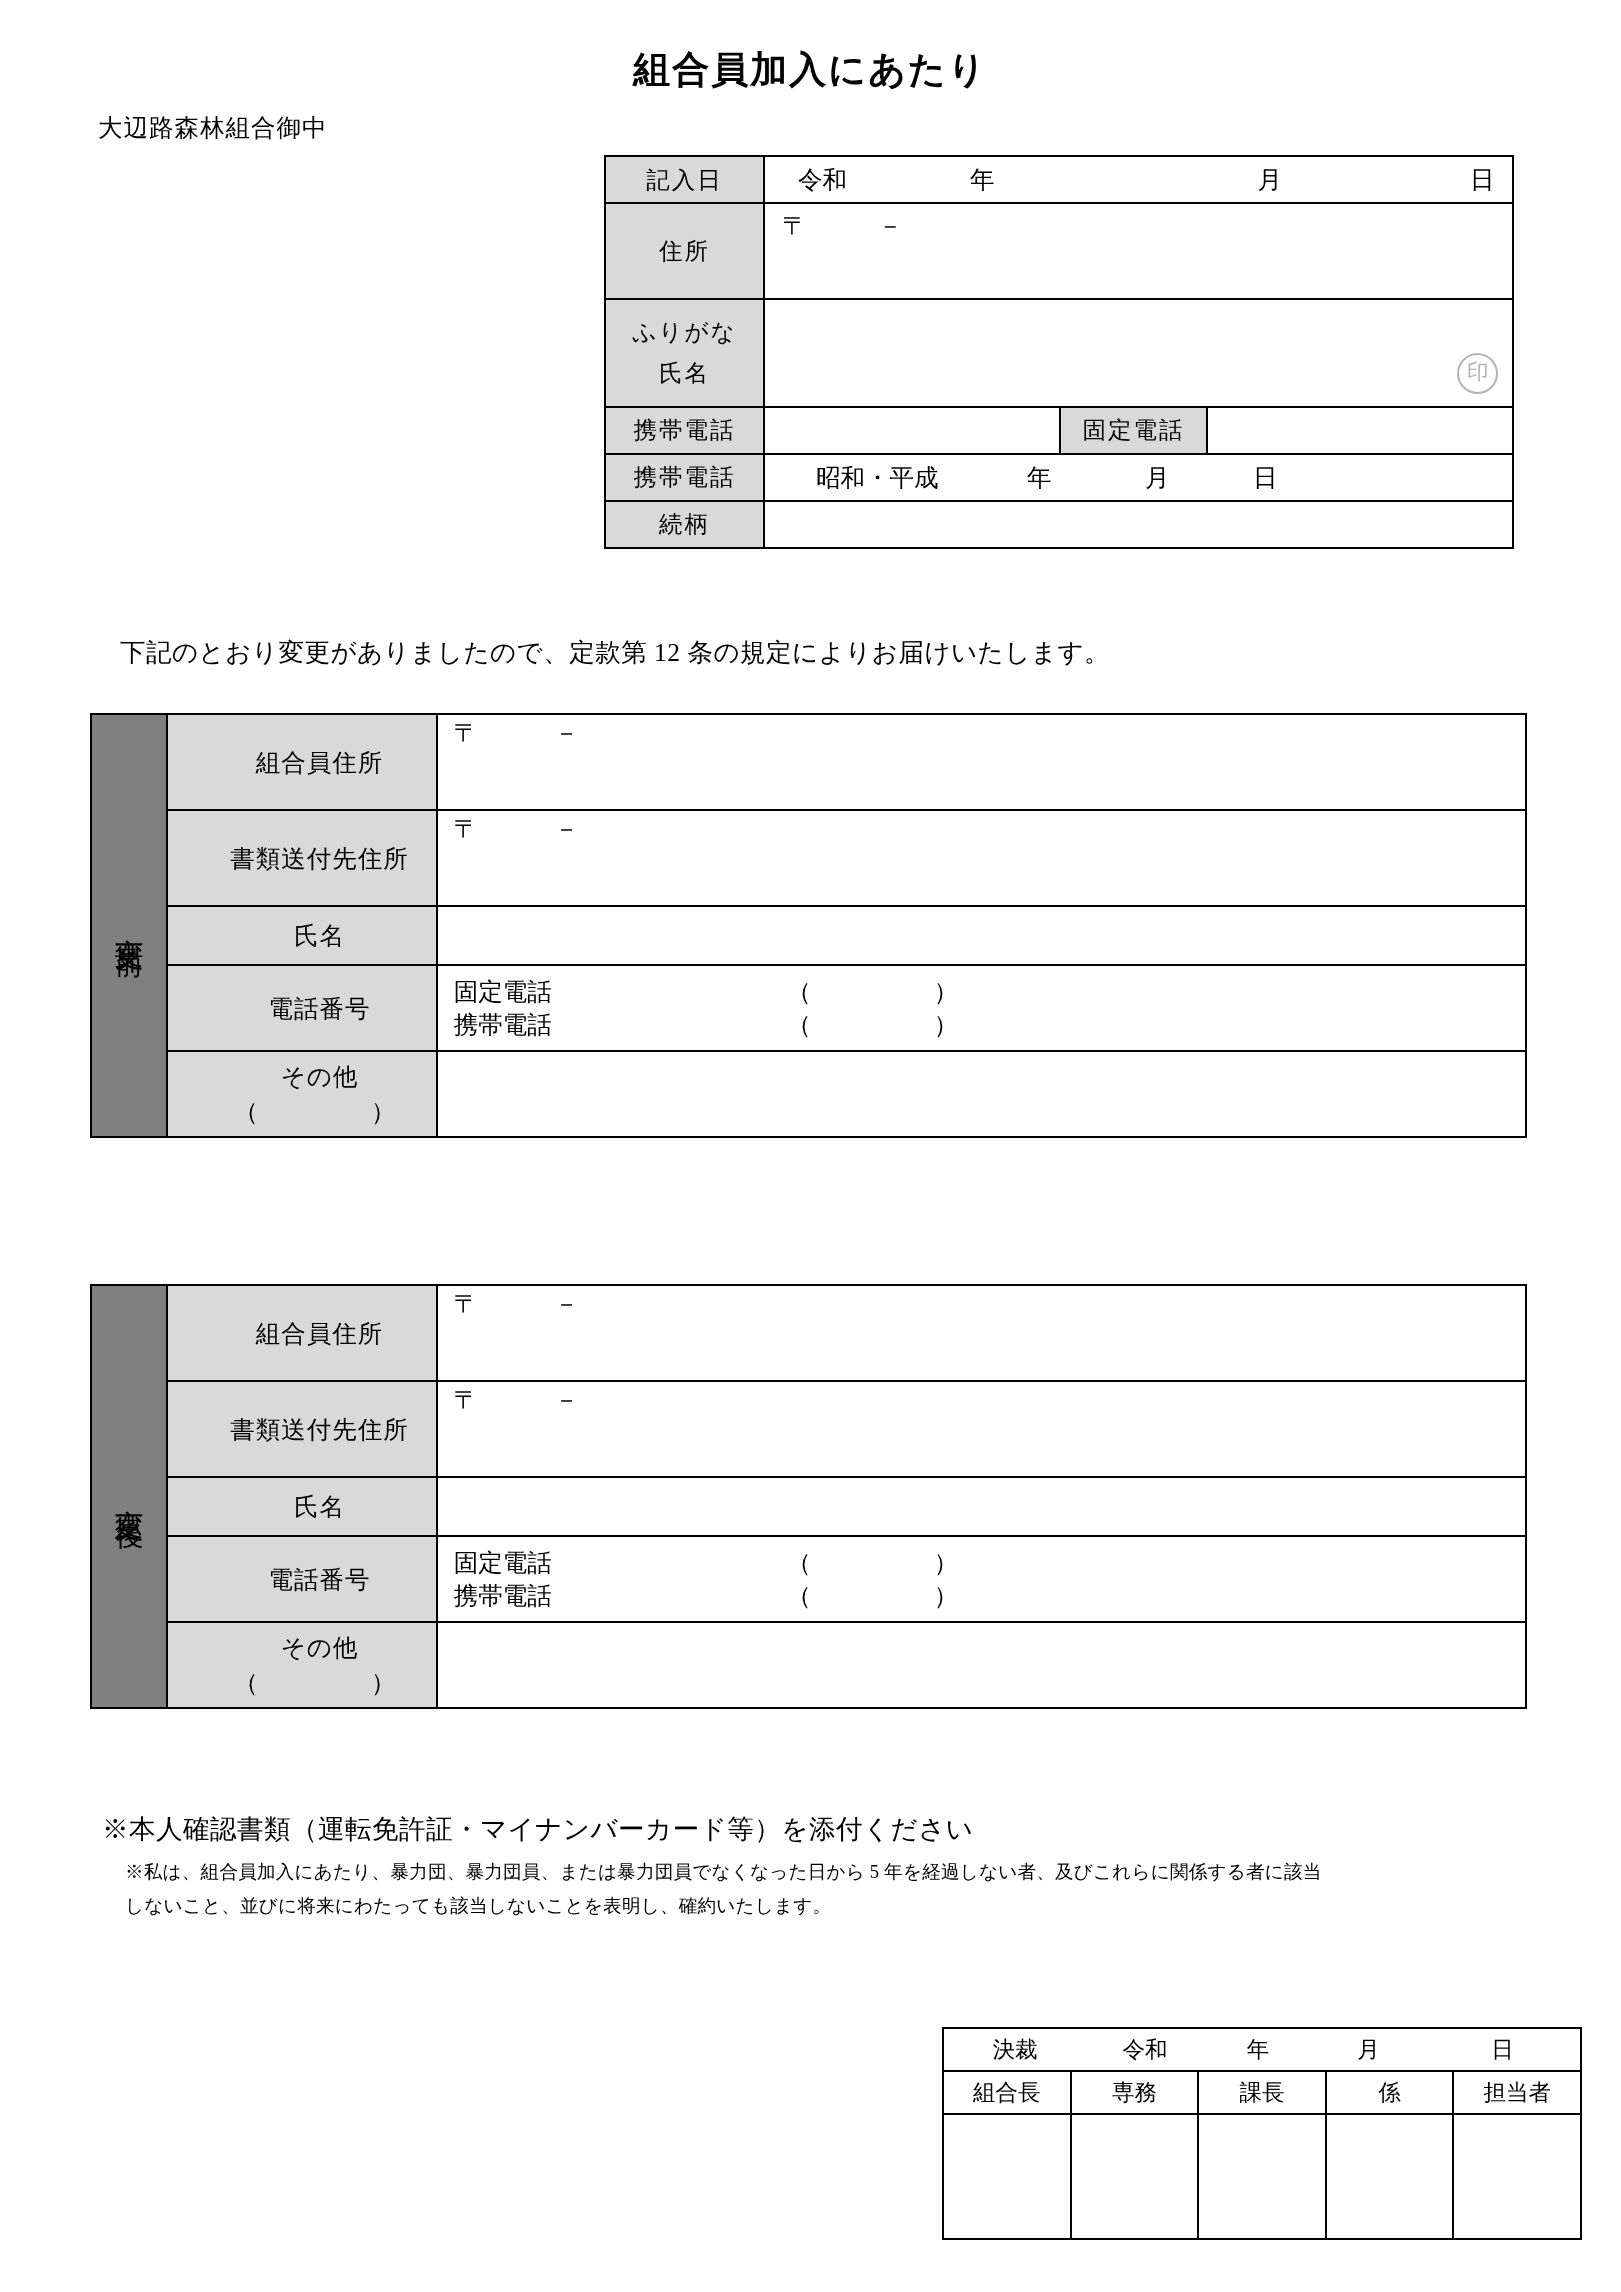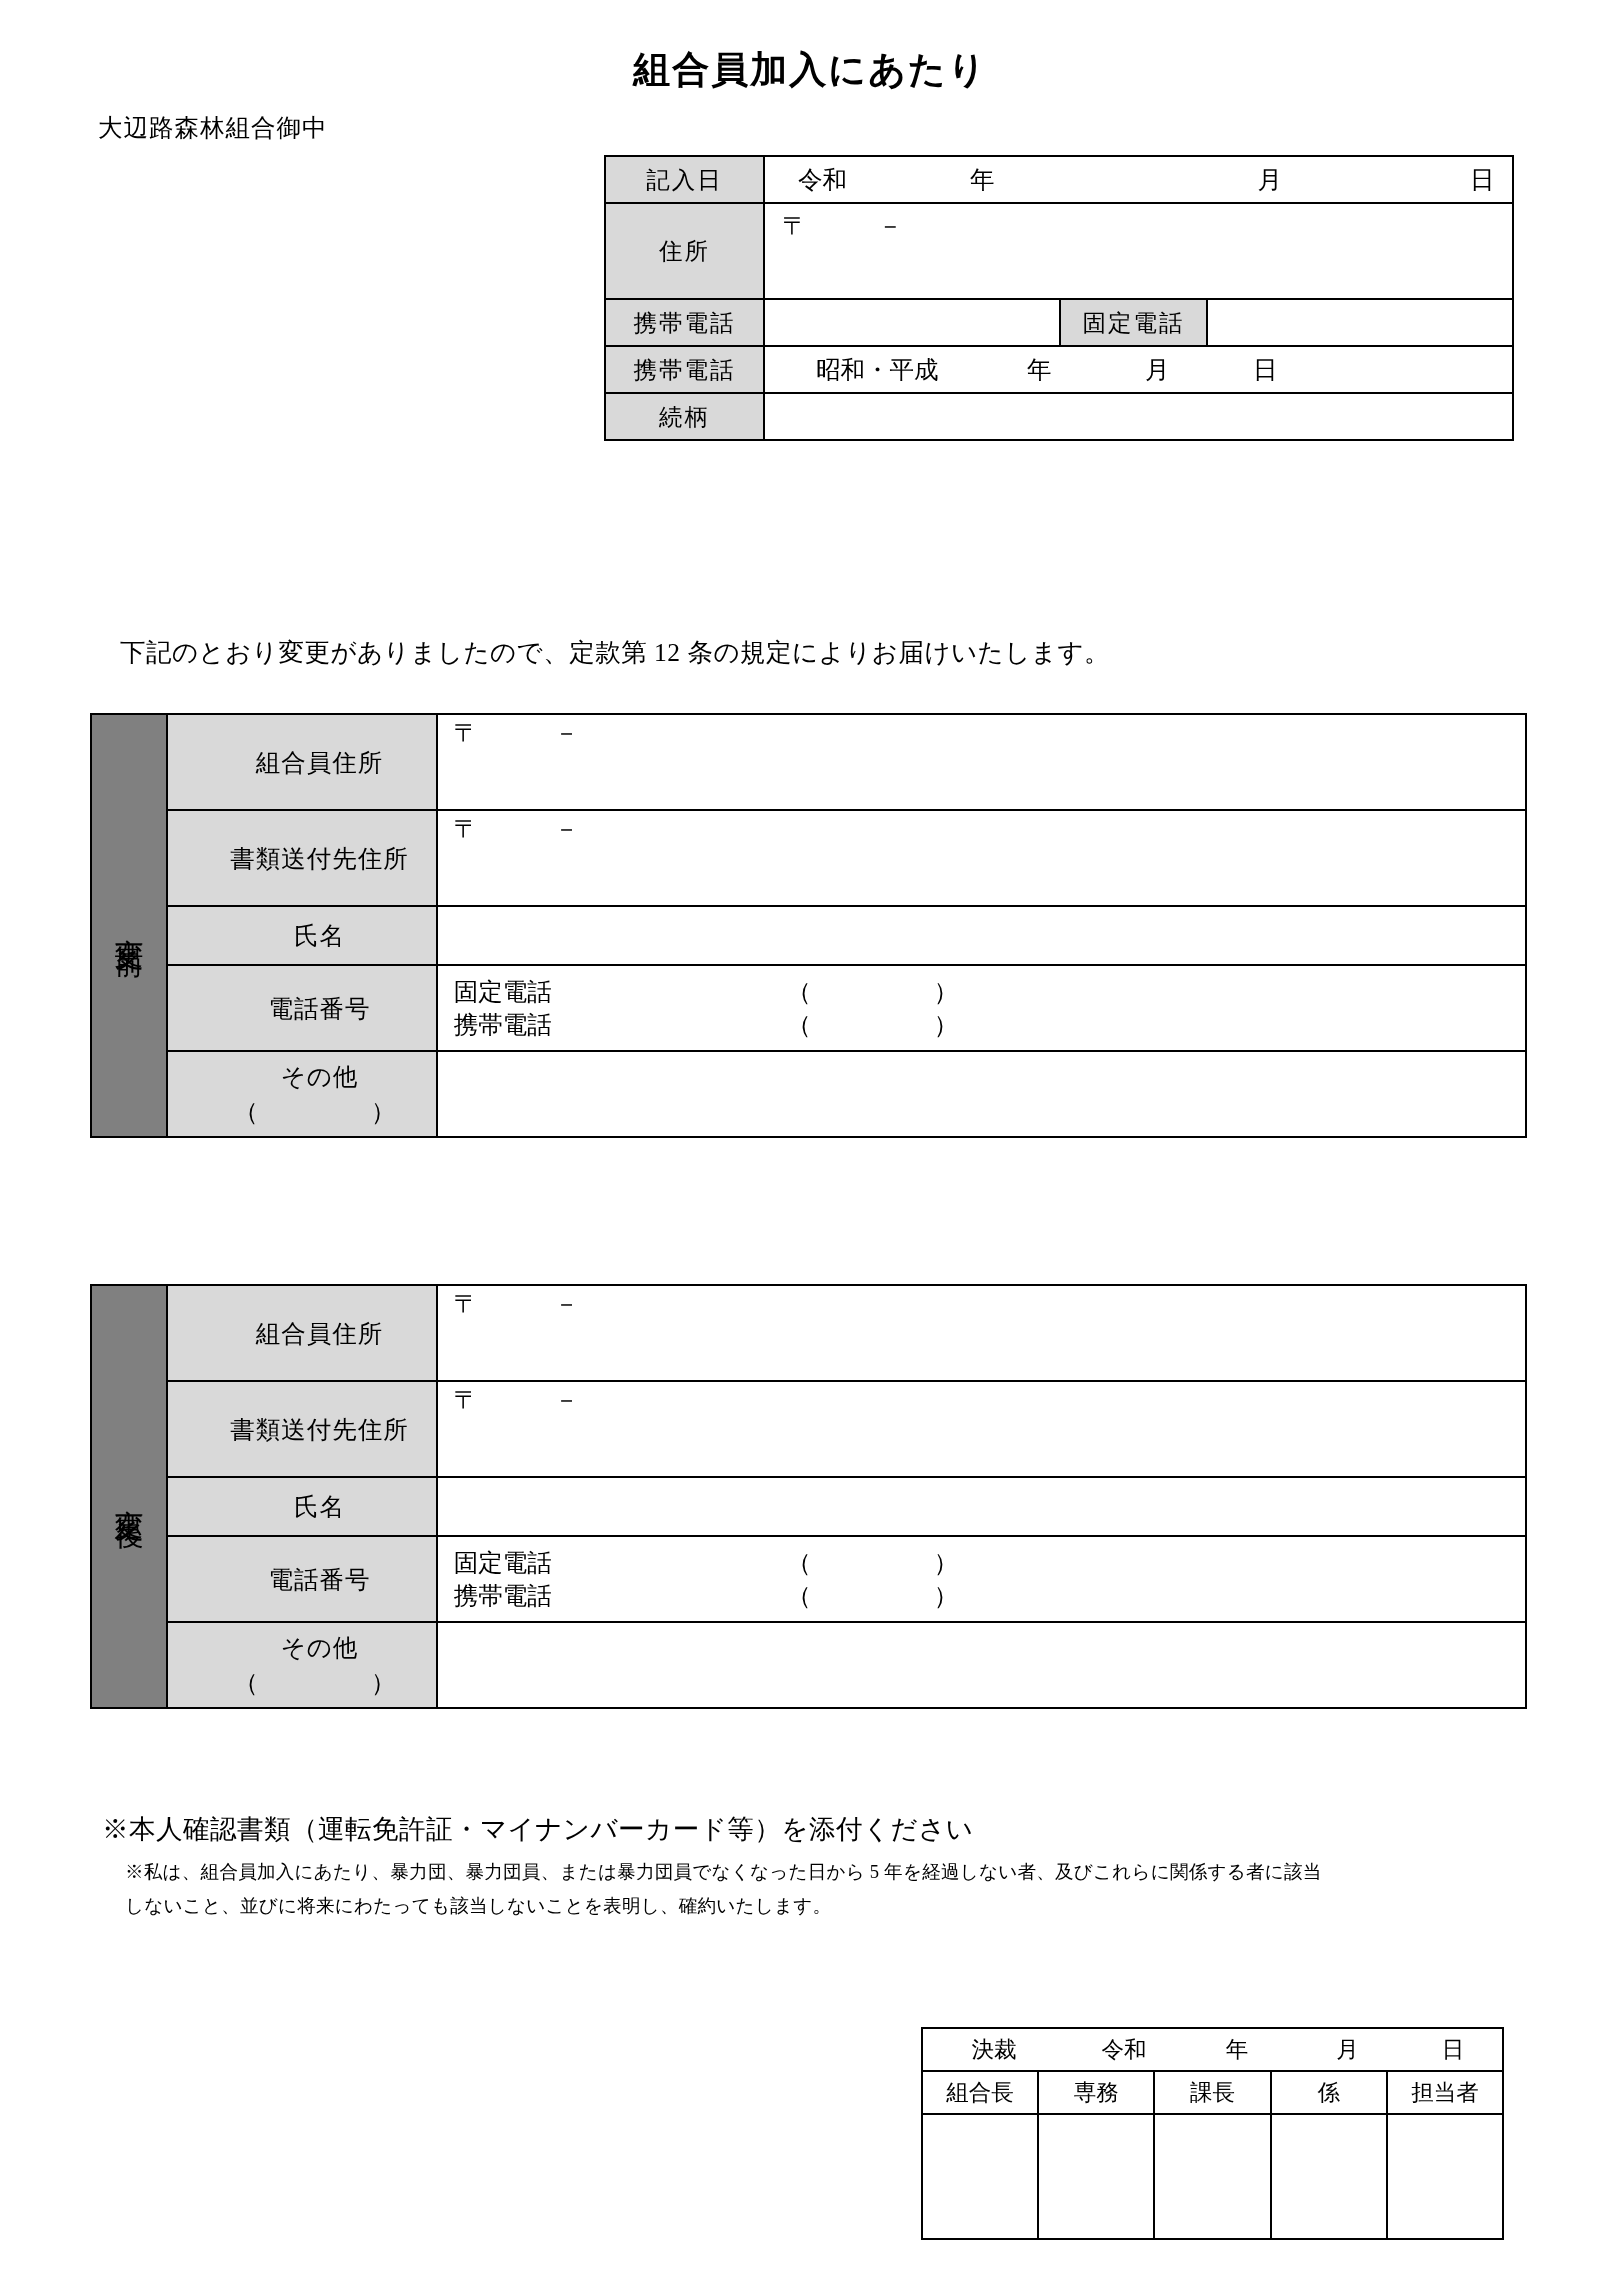--- a/index.html
+++ b/index.html
@@ -205,22 +205,22 @@
     width: 1411px;
     font-size: 18.6px;
     line-height: 1.85;
     letter-spacing: 0.2px;
   }
 
   
   .approval-table {
     position: absolute;
     top: 2027px;
-    left: 921px;
-    width: 583px;
+    left: 942px;
+    width: 640px;
     padding-left: 33px;
   }
   .approval-table td {
     border: 2px solid #000;
     text-align: center;
     font-size: 22.5px;
     height: 41px;
   }
   .approval-head {
     display: flex;
@@ -252,20 +252,31 @@
         <span class="u-month">月</span>
         <span class="u-day">日</span>
       </div>
     </td>
   </tr>
   <tr>
     <td class="lbl" style="height:94px;">住所</td>
     <td style="height:94px; vertical-align:top;">
       <div class="postal-line">
         <span>〒</span><span class="dash">－</span>
+      </div>
+    </td>
+  </tr>
+  <tr>
+    <td class="lbl two-line-lbl" style="height:94px;">
+      <div>ふりがな</div>
+      <div>氏名</div>
+    </td>
+    <td style="height:94px;">
+      <div class="name-cell">
+        <div class="seal">印</div>
       </div>
     </td>
   </tr>
   <tr>
     <td class="lbl">携帯電話</td>
     <td style="padding:0;">
       <table style="width:100%; border:0;">
         <tbody>
               <tr>
           <td style="border:0; width:294px; height:41px;"></td>

